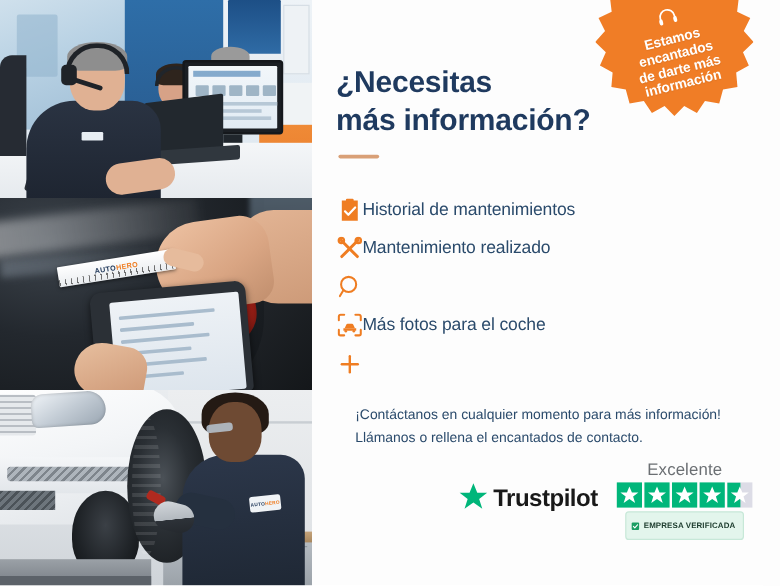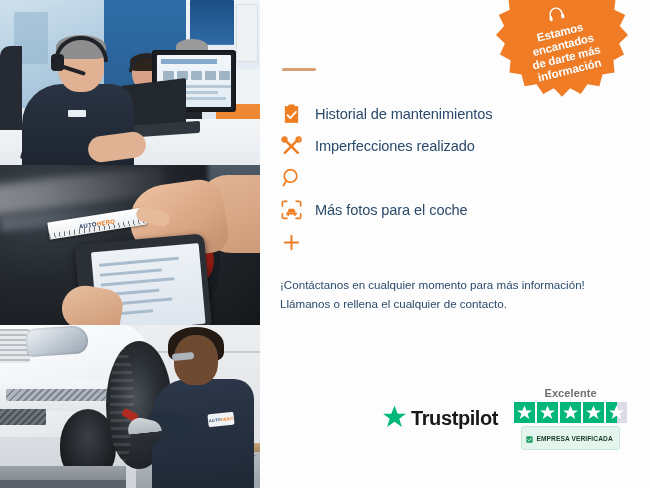--- a/index.html
+++ b/index.html
@@ -411,55 +411,56 @@
   .badge-text span { display: block; white-space: nowrap; }
 
   
   .features {
     margin-top: 32px;
     list-style: none;
     display: flex; flex-direction: column;
     gap: 10px;
   }
   .feature {
-    display: flex; align-items: center; gap: 13px;
+    display: flex; align-items: center; 
   }
   .feature-icon {
     width: 22px; height: 22px; flex: 0 0 22px;
     display: flex; align-items: center; justify-content: center;
   }
   .feature-label {
     font-size: 14.6px;
     color: #2a4a6b;
     letter-spacing: -0.1px;
   }
 
   
   .contact {
     margin-top: 22px;
     font-size: 11.6px;
     line-height: 1.65;
     color: #2a4a6b;
+    margin-left: 16px;
   }
   .contact span { display: block; }
 
   
   .trustpilot {
     position: absolute;
     left: 122px; bottom: 38px;
     display: flex; align-items: center; gap: 16px;
   }
   .tp-logo { display: flex; align-items: center; gap: 4px; }
   .tp-logo-text {
     font-size: 20px; font-weight: bold; color: #191919;
     letter-spacing: -0.4px;
   }
   .tp-rating { display: flex; flex-direction: column; align-items: center; gap: 3px; }
   .tp-excelente {
-    font-size: 11px; color: #6b6f73; letter-spacing: .1px; font-weight: bold;
+    font-size: 14px; color: #6b6f73; letter-spacing: .1px;
   }
   .tp-stars { display: flex; gap: 2px; }
   .tp-star {
     width: 21px; height: 21px; position: relative; overflow: hidden;
     background: #00b67a;
   }
   .tp-star.half { background: #dcdce6; }
   .tp-star.half:before {
     content:""; position:absolute; left:0; top:0; width:52%; height:100%;
     background:#00b67a;
@@ -590,20 +591,24 @@
       <div class="p3-tool"></div>
       <div class="p3-glove"></div>
       <div class="p3-mech-hair"></div>
       <div class="p3-mech-head"></div>
       <div class="p3-mech-glass"></div>
     </div>
   </div>
 
   <div class="content">
 
+    <h1 class="headline">
+      <span>¿Necesitas</span>
+      <span class="l2">más información?</span>
+    </h1>
     <div class="rule"></div>
 
     <div class="badge">
       <div class="badge-shape"></div>
       <div class="badge-inner">
         <span class="badge-icon">
           <svg width="17" height="15" viewBox="0 0 24 22" fill="none">
             <path d="M3.2 13.5V11a8.8 8.8 0 0 1 17.6 0v2.5" stroke="#fff" stroke-width="2.1" stroke-linecap="round" fill="none"></path>
             <rect x="1" y="12.2" width="4.4" height="7.2" rx="2.2" fill="#fff"></rect>
             <rect x="18.6" y="12.2" width="4.4" height="7.2" rx="2.2" fill="#fff"></rect>
@@ -635,21 +640,21 @@
         <span class="feature-icon">
           <svg width="21" height="21" viewBox="0 0 22 22">
             <g stroke="#ef7d22" stroke-width="2.6" stroke-linecap="round" fill="none">
               <path d="M3.4 3.4L17.6 17.6"></path>
               <path d="M18.2 3.4L4 17.6"></path>
             </g>
             <circle cx="3.6" cy="3.6" r="2.3" fill="none" stroke="#ef7d22" stroke-width="2.1"></circle>
             <circle cx="18.4" cy="3.6" r="2.3" fill="none" stroke="#ef7d22" stroke-width="2.1"></circle>
           </svg>
         </span>
-        <span class="feature-label">Imperfecciones realizado</span>
+        <span class="feature-label">Mantenimiento realizado</span>
       </li>
 
       <li class="feature">
         <span class="feature-icon">
           <svg width="20" height="20" viewBox="0 0 21 21">
             <circle cx="10" cy="8.4" r="6.6" fill="none" stroke="#ef7d22" stroke-width="1.8"></circle>
             <path d="M5.4 13.6L2.4 18.6" stroke="#ef7d22" stroke-width="1.8" stroke-linecap="round"></path>
           </svg>
         </span>
       </li>
@@ -679,21 +684,21 @@
               <path d="M10 3v14"></path>
                 <path d="M3 10h14"></path>
             </g>
           </svg>
         </span>
       </li>
     </ul>
 
     <p class="contact">
       <span>¡Contáctanos en cualquier momento para más información!</span>
-      <span>Llámanos o rellena el cualquier de contacto.</span>
+      <span>Llámanos o rellena el encantados de contacto.</span>
     </p>
 
     <div class="trustpilot">
       <div class="tp-logo">
         <span>
           <svg width="25" height="24" viewBox="0 0 24 23">
             <path d="M12 0.7l3.1 7.6H23l-6.4 4.9 2.5 7.8L12 16.1 4.9 21l2.5-7.8L1 8.3h7.9z" fill="#00b67a"></path>
           </svg>
         </span>
         <span class="tp-logo-text">Trustpilot</span>

